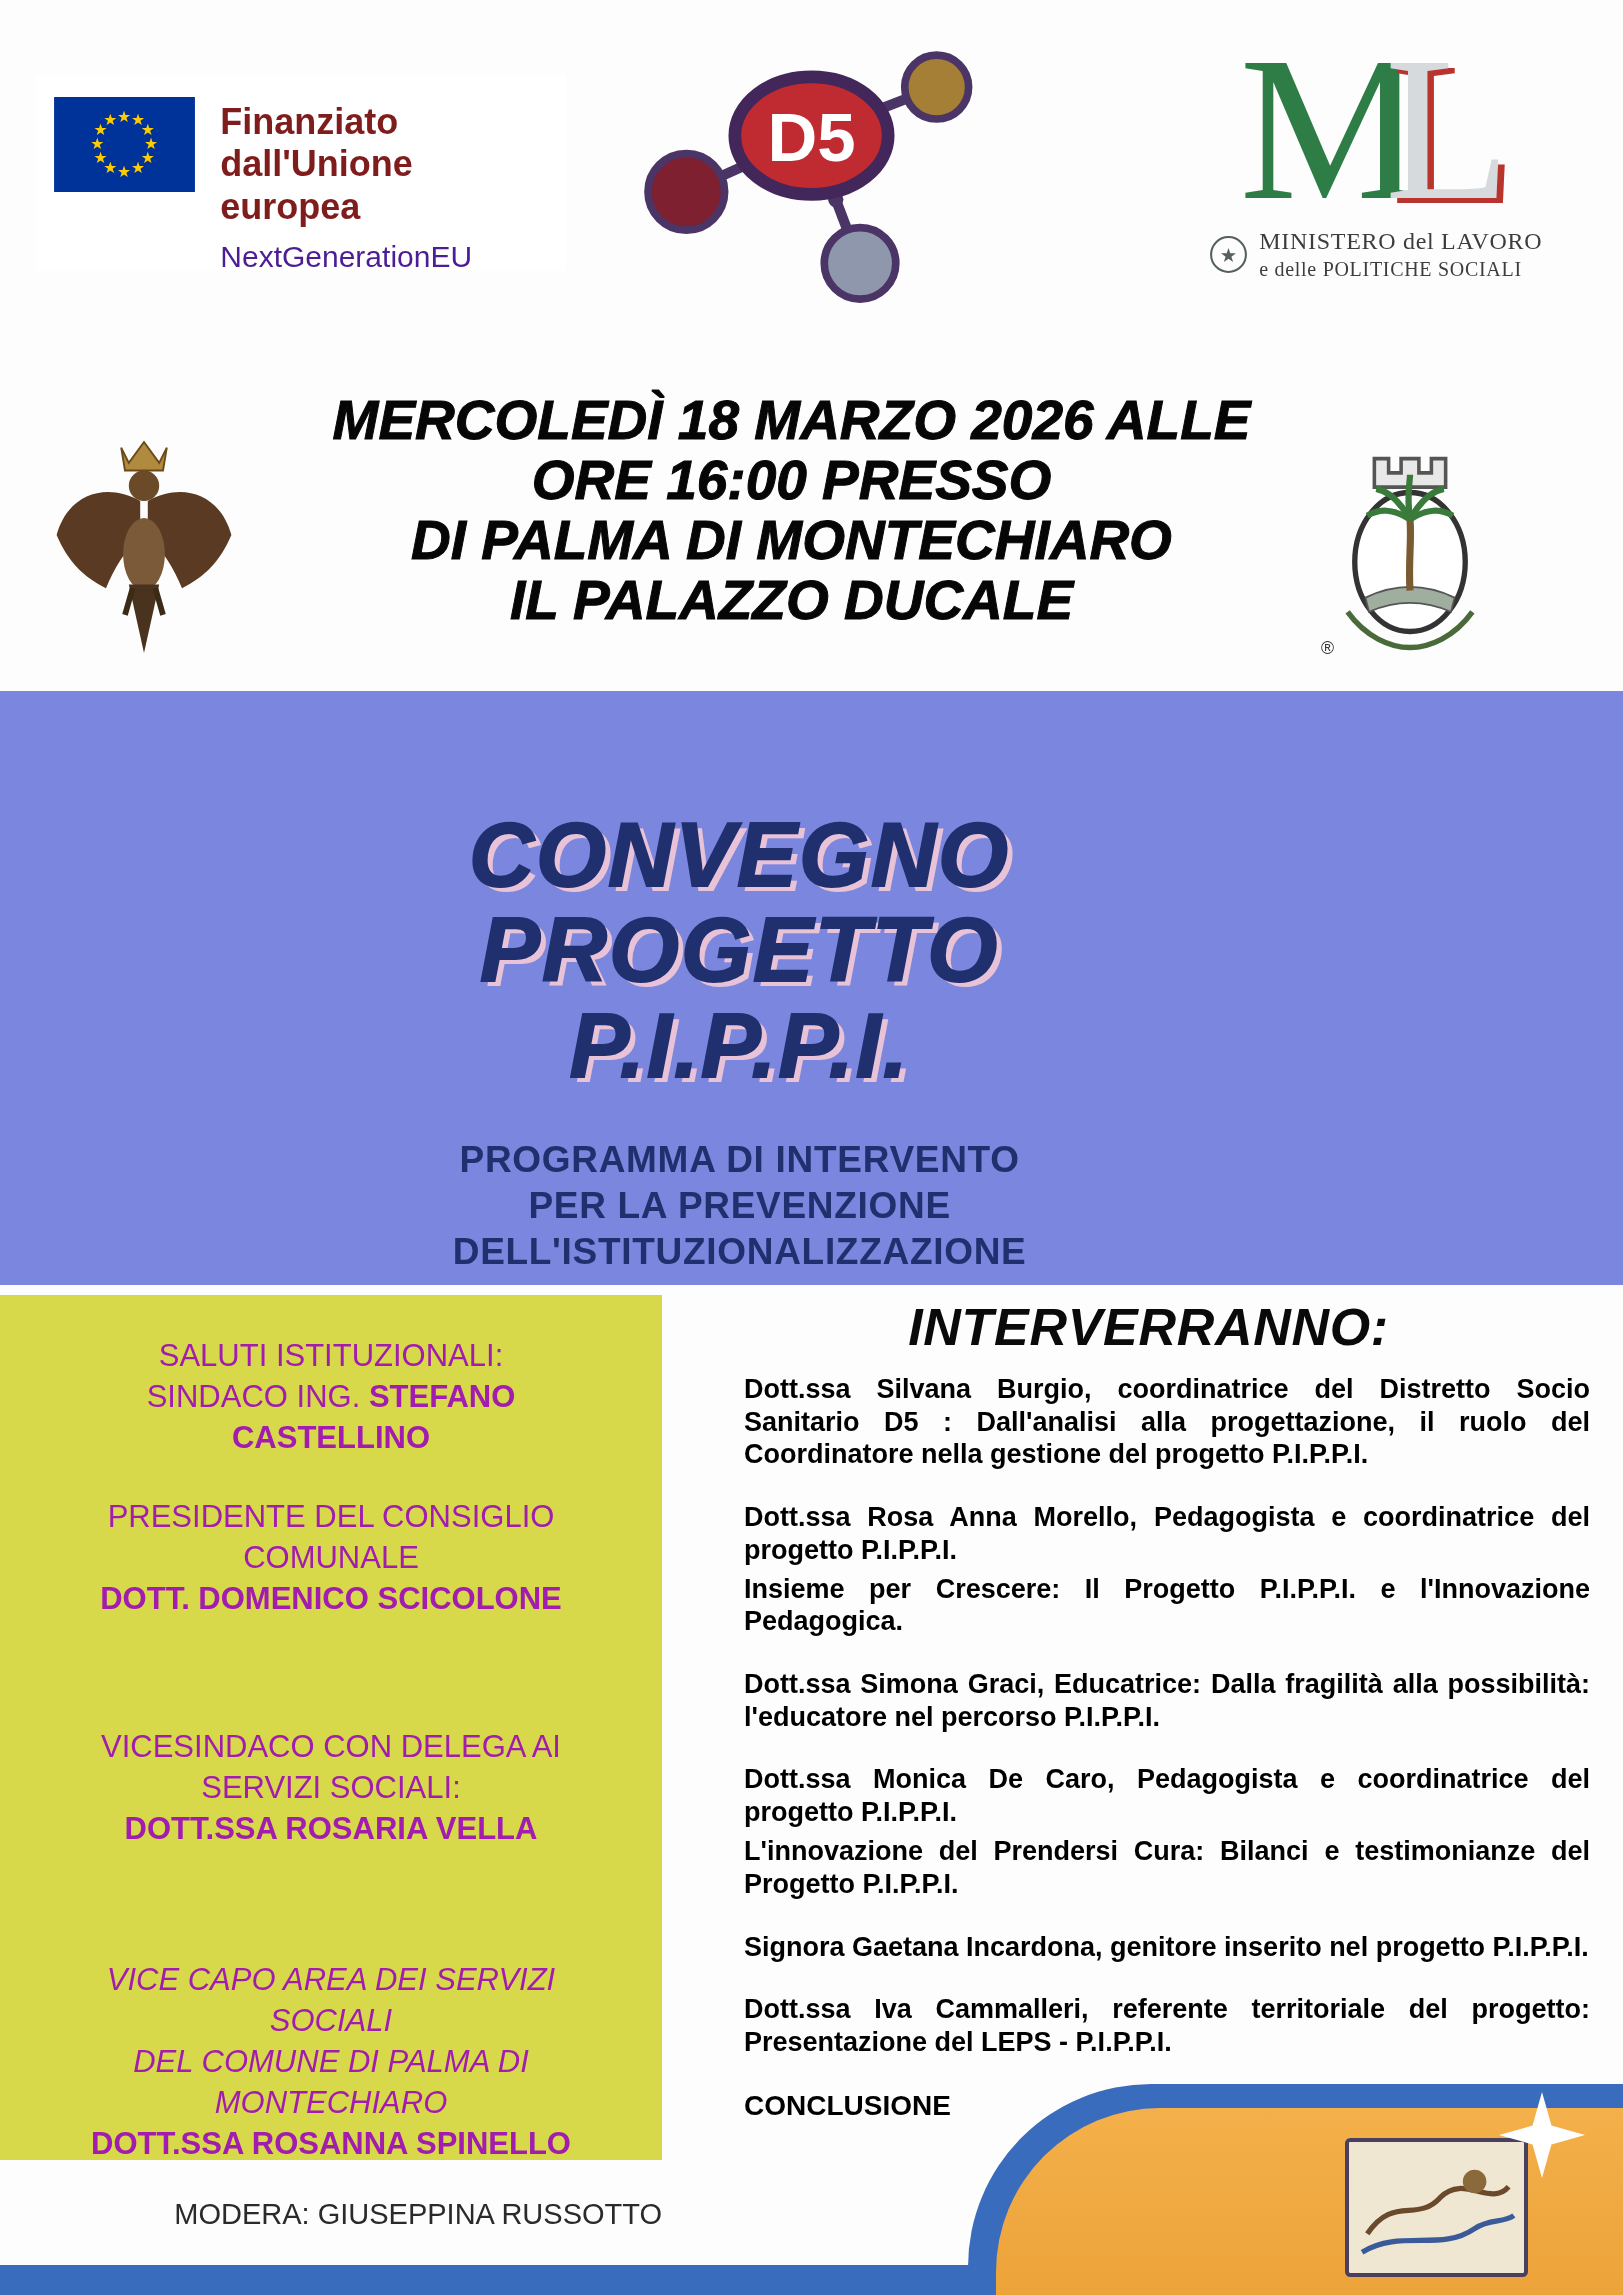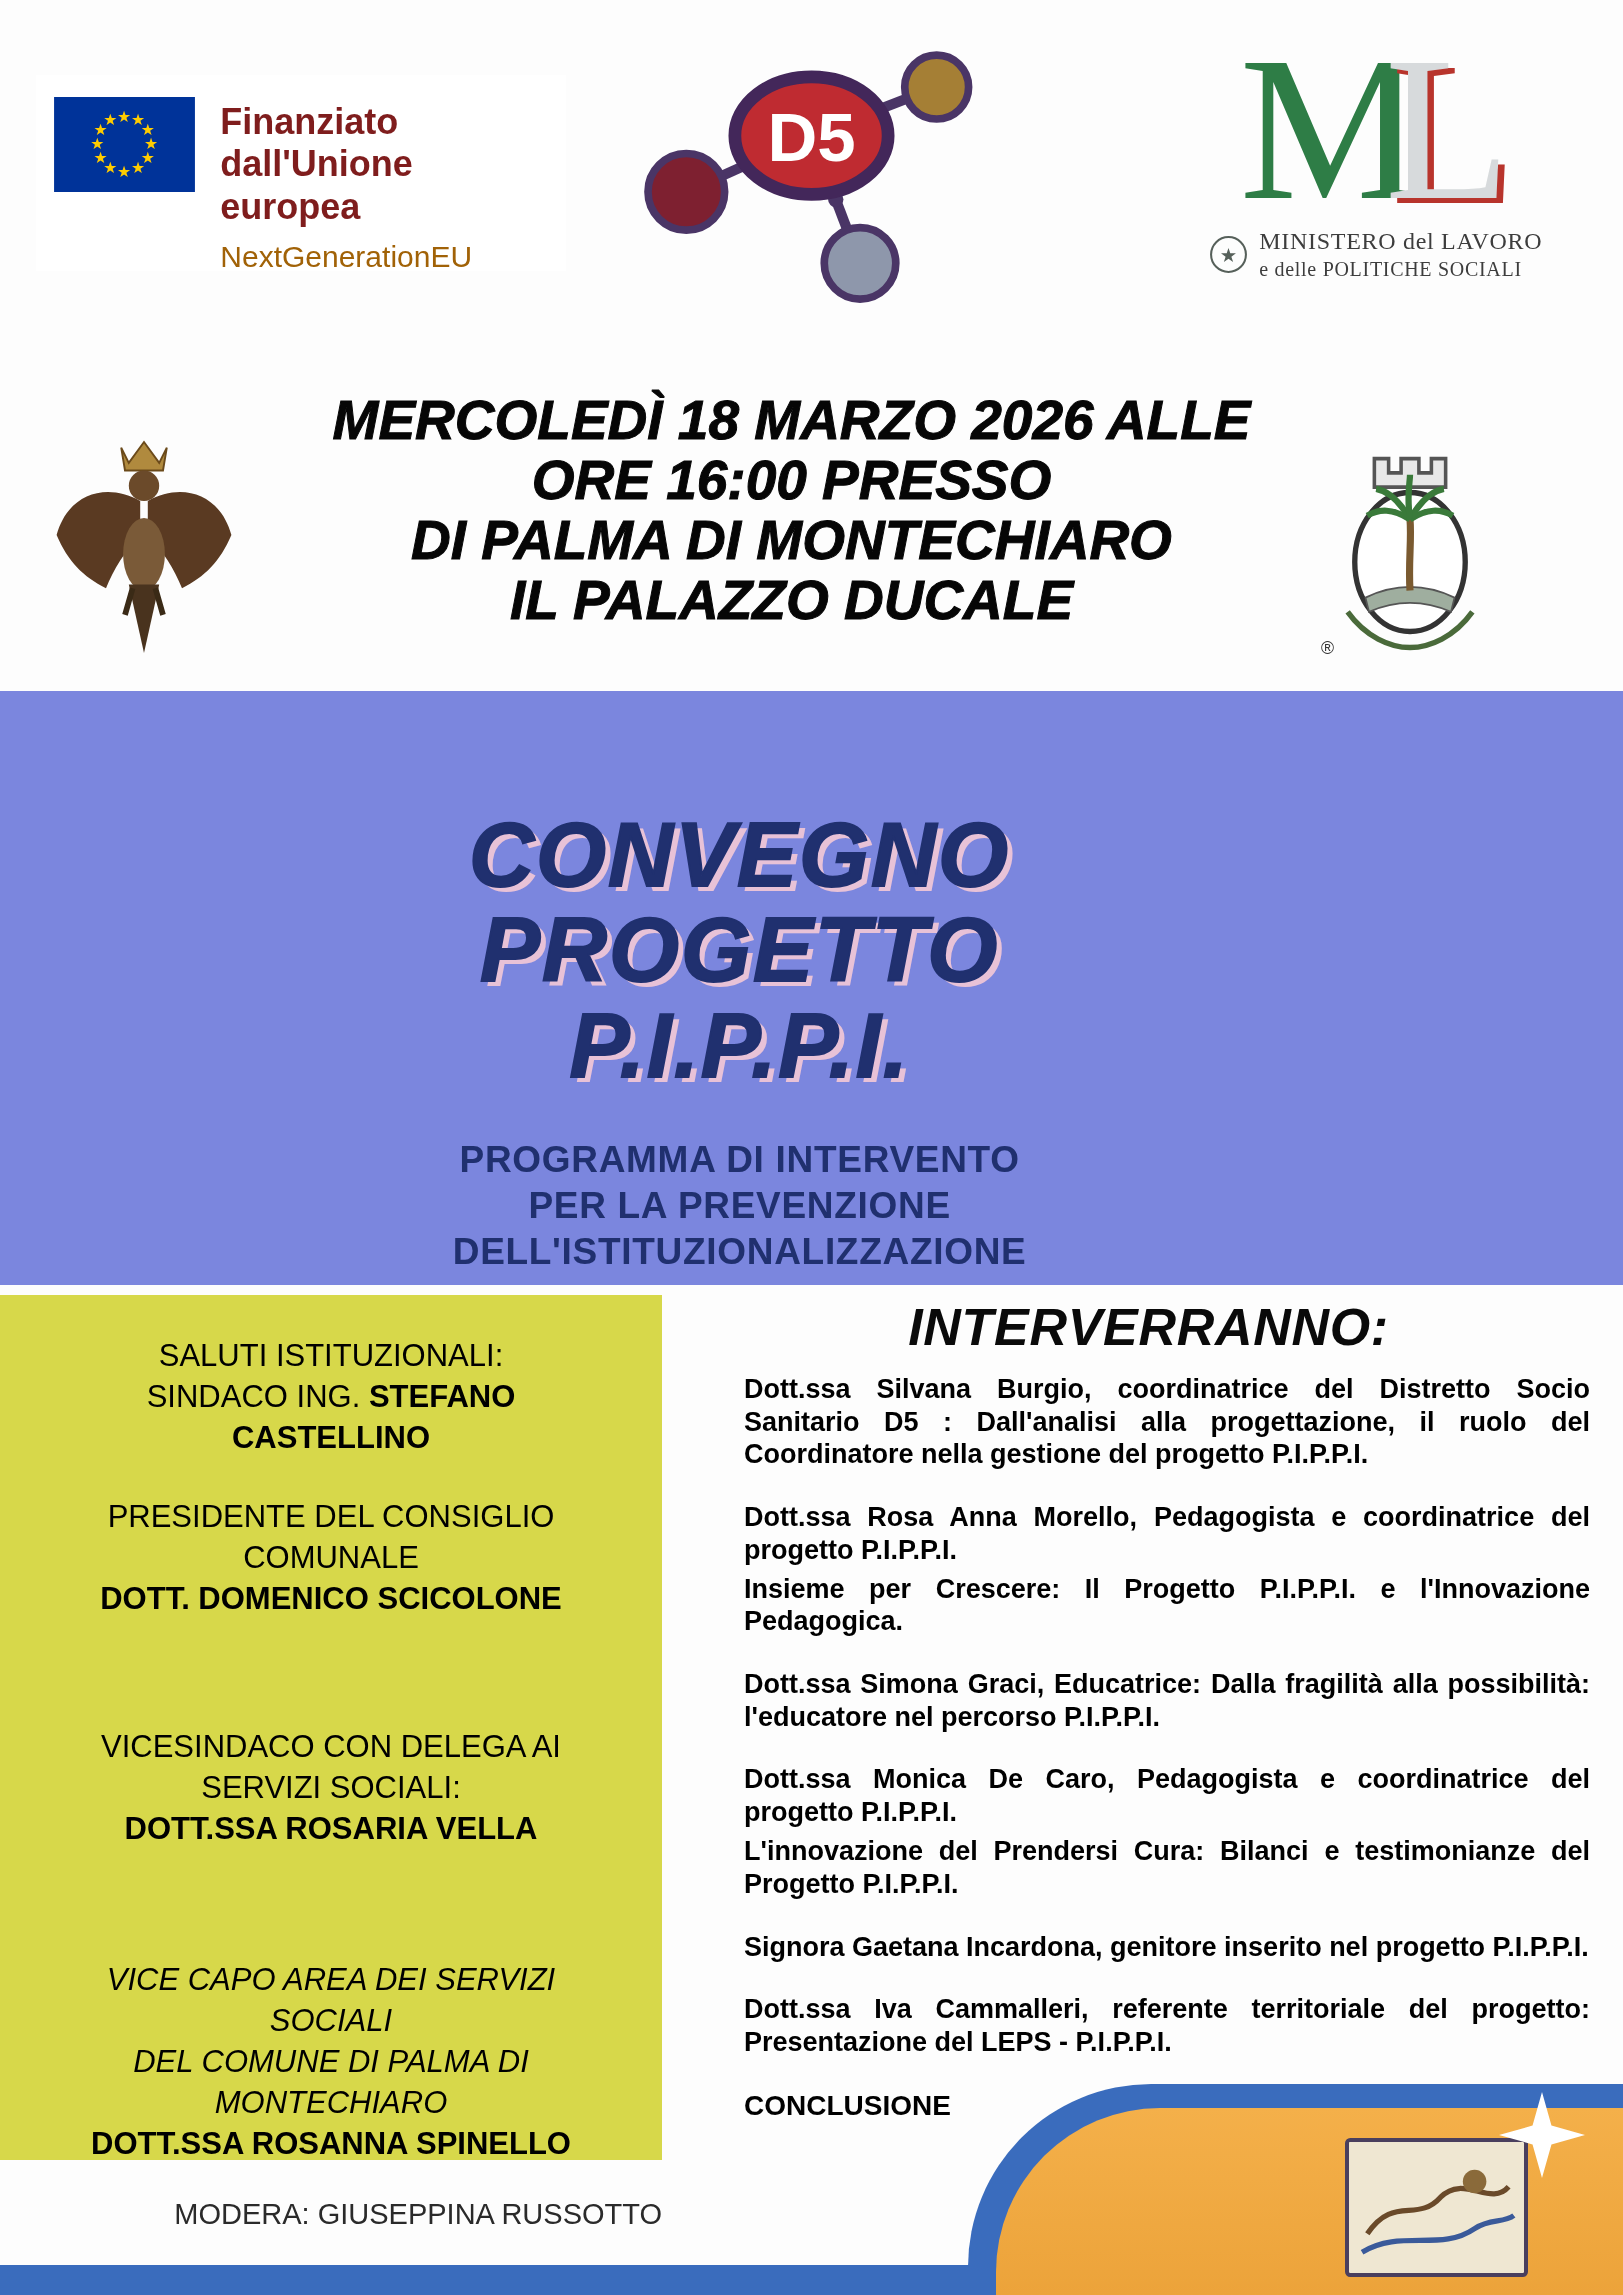--- a/index.html
+++ b/index.html
@@ -6,21 +6,21 @@
   .poster{
     position:relative;width:1623px;height:2295px;background:#fdfdfd;
     overflow:hidden;font-family:"Liberation Sans",sans-serif;color:#111;
   }
   
   .eu-block{position:absolute;left:36px;top:75px;width:530px;height:196px;
     background:#ffffff;display:flex;gap:25px;padding:22px 18.3px;box-sizing:border-box;align-items:flex-start;}
   .eu-flag{flex:0 0 auto;}
   .eu-text{padding-top:3.9px;}
   .eu-bold{font-size:36px;font-weight:700;color:#7f1d1d;line-height:1.18;}
-  .eu-gray{font-size:30px;color:#a16207;margin-top:11.8px;}
+  .eu-gray{font-size:30px;color:#4c1d95;margin-top:11.8px;}
   .d5-svg{position:absolute;left:602px;top:36px;width:419px;height:281px;}
   .ml-block{position:absolute;left:1185px;top:33px;width:380px;text-align:center;}
   .monogram{font-family:"Liberation Serif",serif;font-size:206px;line-height:0.93;font-weight:400;}
   .mono-m{color:#2e7d46;}
   .mono-l{color:#d7dadc;text-shadow:6.5px 4.6px 0 #b8342c;margin-left:-38px;}
   .ministry-caption{margin-top:3.9px;display:flex;justify-content:center;align-items:center;gap:10.5px;}
   .ministry-lines{text-align:left;font-family:"Liberation Serif",serif;color:#3d3d3d;}
   .ministry-line1{font-size:24px;letter-spacing:0.7px;}
   .ministry-line2{font-size:20px;letter-spacing:0.7px;margin-top:2.6px;}
   
@@ -32,21 +32,21 @@
     -webkit-text-stroke:1px #060606;}
   
   .banner{position:absolute;left:0;top:691px;width:1623px;height:594px;background:#7b86de;}
   .banner-inner{width:1440px;margin-left:19.6px;padding-top:117px;text-align:center;}
   .banner-title{font-size:90px;font-weight:700;font-style:italic;color:#20306f;
     letter-spacing:2px;line-height:1.06;-webkit-text-stroke:2px #20306f;
     text-shadow:5.9px 4.6px 0 rgba(244,201,214,0.9);}
   .banner-sub{margin-top:43px;font-size:37px;font-weight:700;color:#20306f;line-height:1.24;letter-spacing:0.7px;}
   
   .left-panel{position:absolute;left:0;top:1295px;width:662px;height:865px;background:#d7d84a;
-    box-sizing:border-box;padding:41px 45px 0 45px;text-align:center;color:#000000;
+    box-sizing:border-box;padding:41px 45px 0 45px;text-align:center;color:#a21caf;
     font-size:31px;line-height:1.32;}
   .lp-block2{margin-top:38px;}
   .lp-block3{margin-top:108px;}
   .lp-block4{margin-top:110px;}
   .b{font-weight:700;}
   .i{font-style:italic;}
   .moderator{position:absolute;left:0;top:2198px;width:662px;text-align:right;font-size:29px;color:#2a2a2a;}
   
   .speakers-heading{position:absolute;left:720px;top:1297px;width:857px;text-align:center;
     font-size:52px;font-weight:700;font-style:italic;color:#0a0a0a;letter-spacing:0.7px;}

